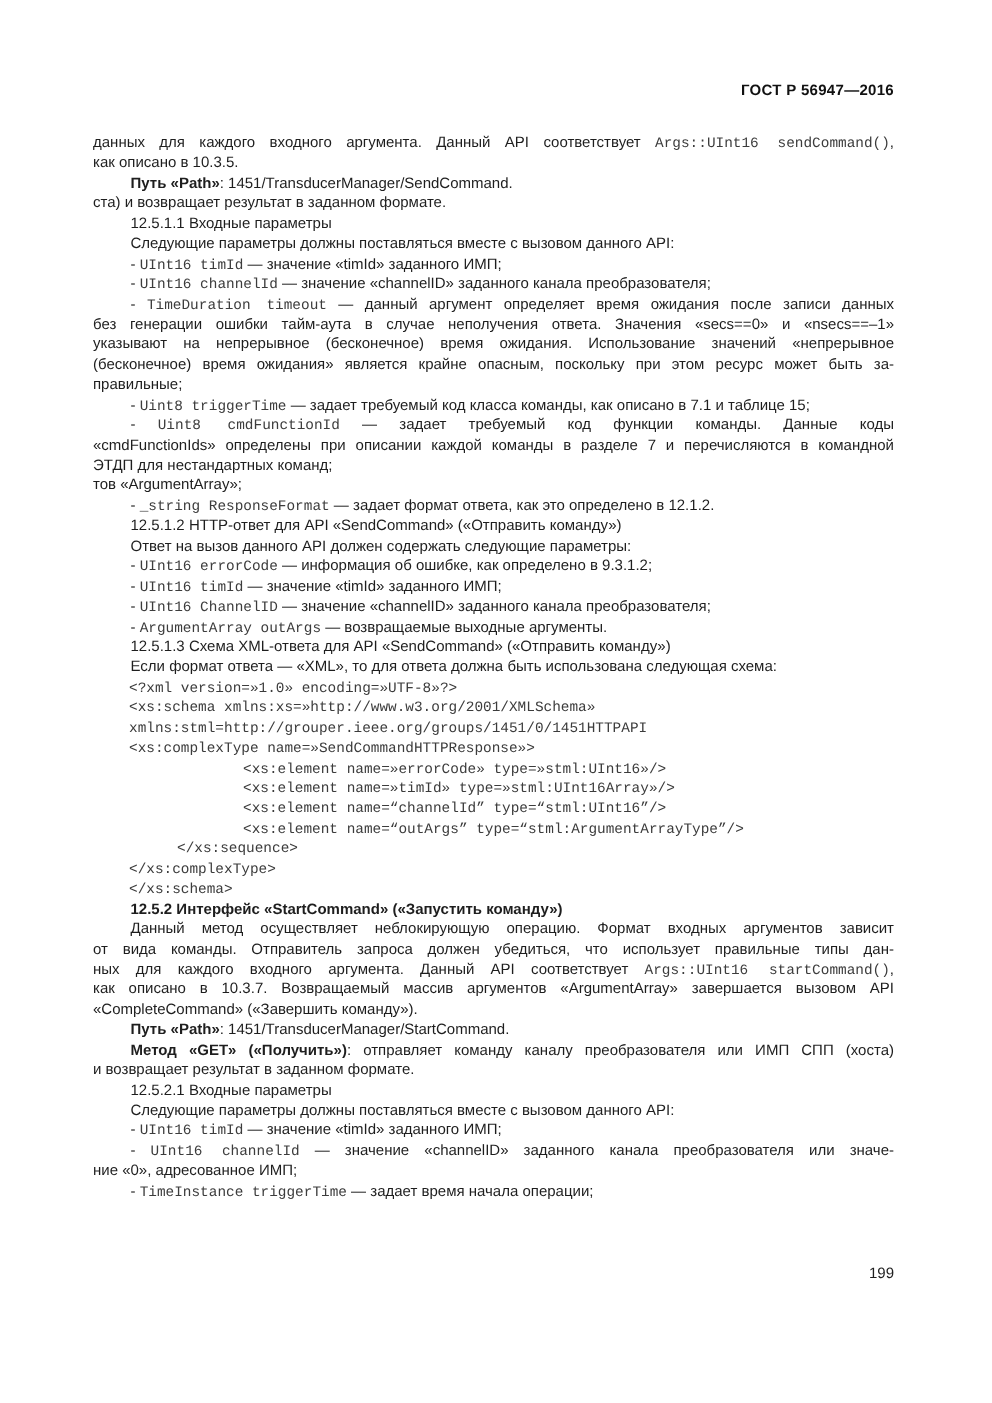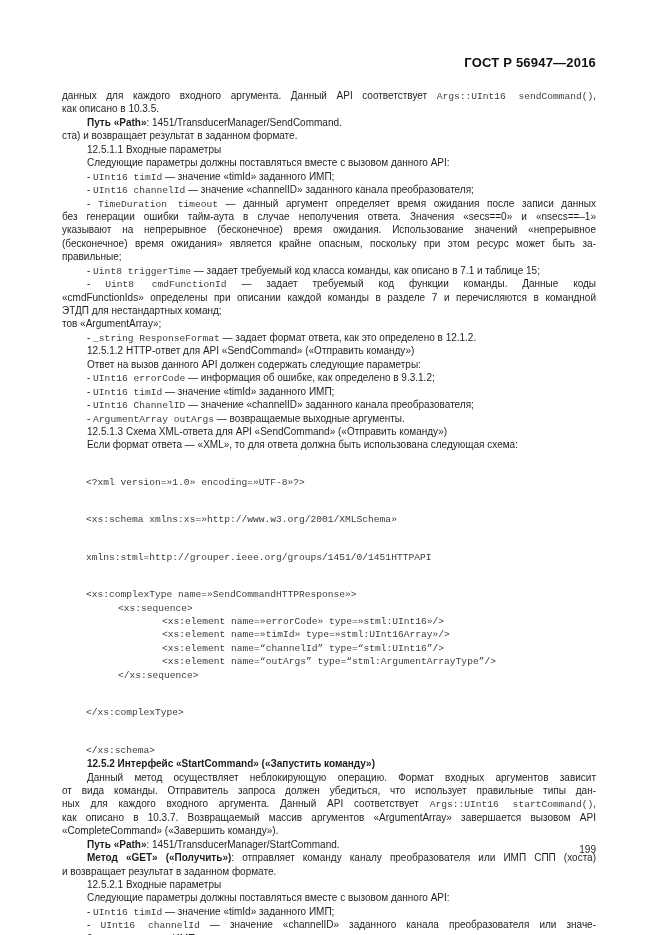--- a/index.html
+++ b/index.html
@@ -11,21 +11,21 @@
     font-family: "Liberation Sans", "DejaVu Sans", sans-serif;
     color: #1e1e1e;
     overflow: hidden;
   }
   .running-header {
     position: absolute;
     top: 55px;
     left: 62px;
     width: 534px;
     text-align: right;
-    font-size: 13px;
+    font-size: 10px;
     font-weight: bold;
     color: #111;
     letter-spacing: 0.2px;
   }
   .doc-body {
     position: absolute;
     top: 89px;
     left: 62px;
     width: 534px;
   }
@@ -39,21 +39,21 @@
     text-align: justify;
     text-align-last: justify;
   }
   .line.indent { padding-left: 25px; }
   .line.code {
     font-family: "Liberation Mono", "DejaVu Sans Mono", monospace;
     font-size: 9.6px;
     color: #3c3c3c;
     white-space: pre;
   }
-  .line.lvl1 { padding-left: 24px; margin-top: 24px; }
+  .line.lvl1 { padding-left: 24px; }
   .line.lvl2 { padding-left: 56px; }
   .line.lvl3 { padding-left: 100px; }
   .rn { }
   .rb { font-weight: bold; }
   .rc {
     font-family: "Liberation Mono", "DejaVu Sans Mono", monospace;
     font-size: 9.6px;
     color: #3c3c3c;
   }
   .page-number {
@@ -97,21 +97,20 @@
       <div class="line indent"><span class="rn">- </span><span class="rc">UInt16 errorCode</span><span class="rn"> — информация об ошибке, как определено в 9.3.1.2;</span></div>
       <div class="line indent"><span class="rn">- </span><span class="rc">UInt16 timId</span><span class="rn"> — значение «timId» заданного ИМП;</span></div>
       <div class="line indent"><span class="rn">- </span><span class="rc">UInt16 ChannelID</span><span class="rn"> — значение «channelID» заданного канала преобразователя;</span></div>
       <div class="line indent"><span class="rn">- </span><span class="rc">ArgumentArray outArgs</span><span class="rn"> — возвращаемые выходные аргументы.</span></div>
       <div class="line indent"><span class="rn">12.5.1.3 Схема XML-ответа для API «SendCommand» («Отправить команду»)</span></div>
       <div class="line indent"><span class="rn">Если формат ответа — «XML», то для ответа должна быть использована следующая схема:</span></div>
       <div class="line code lvl1"><span class="rc">&lt;?xml version=»1.0» encoding=»UTF-8»?&gt;</span></div>
       <div class="line code lvl1"><span class="rc">&lt;xs:schema xmlns:xs=»http://www.w3.org/2001/XMLSchema»</span></div>
       <div class="line code lvl1"><span class="rc">xmlns:stml=http://grouper.ieee.org/groups/1451/0/1451HTTPAPI</span></div>
       <div class="line code lvl1"><span class="rc">&lt;xs:complexType name=»SendCommandHTTPResponse»&gt;</span></div>
-      <div class="line code lvl2"><span class="rc">&lt;xs:sequence&gt;</span></div>
       <div class="line code lvl3"><span class="rc">&lt;xs:element name=»errorCode» type=»stml:UInt16»/&gt;</span></div>
       <div class="line code lvl3"><span class="rc">&lt;xs:element name=»timId» type=»stml:UInt16Array»/&gt;</span></div>
       <div class="line code lvl3"><span class="rc">&lt;xs:element name=“channelId” type=“stml:UInt16”/&gt;</span></div>
       <div class="line code lvl3"><span class="rc">&lt;xs:element name=“outArgs” type=“stml:ArgumentArrayType”/&gt;</span></div>
       <div class="line code lvl2"><span class="rc">&lt;/xs:sequence&gt;</span></div>
       <div class="line code lvl1"><span class="rc">&lt;/xs:complexType&gt;</span></div>
       <div class="line code lvl1"><span class="rc">&lt;/xs:schema&gt;</span></div>
       <div class="line indent"><span class="rb">12.5.2 Интерфейс «StartCommand» («Запустить команду»)</span></div>
       <div class="line indent just"><span class="rn">Данный метод осуществляет неблокирующую операцию. Формат входных аргументов зависит</span></div>
       <div class="line just"><span class="rn">от вида команды. Отправитель запроса должен убедиться, что использует правильные типы дан-</span></div>

